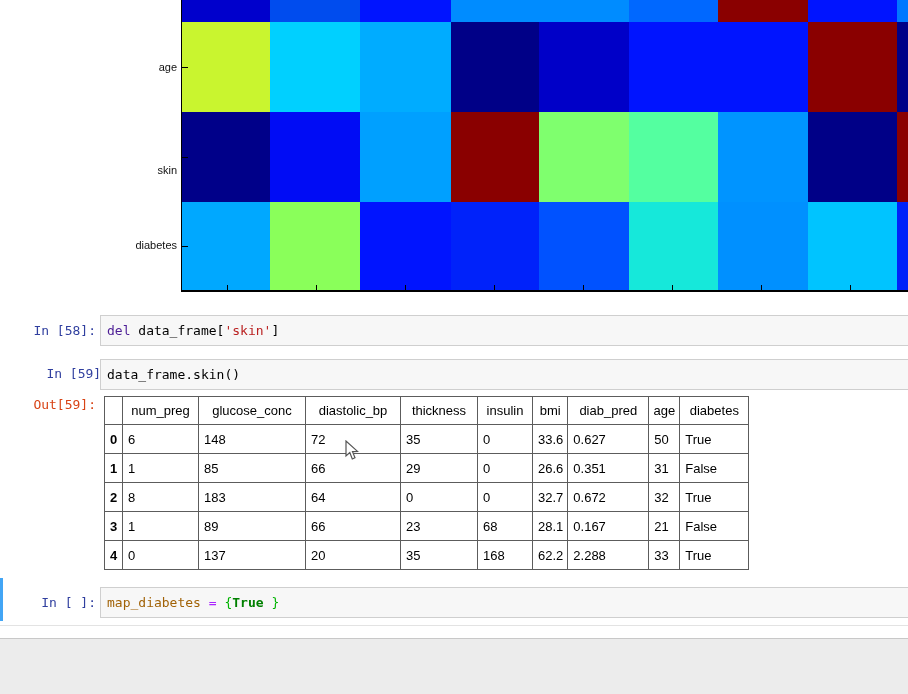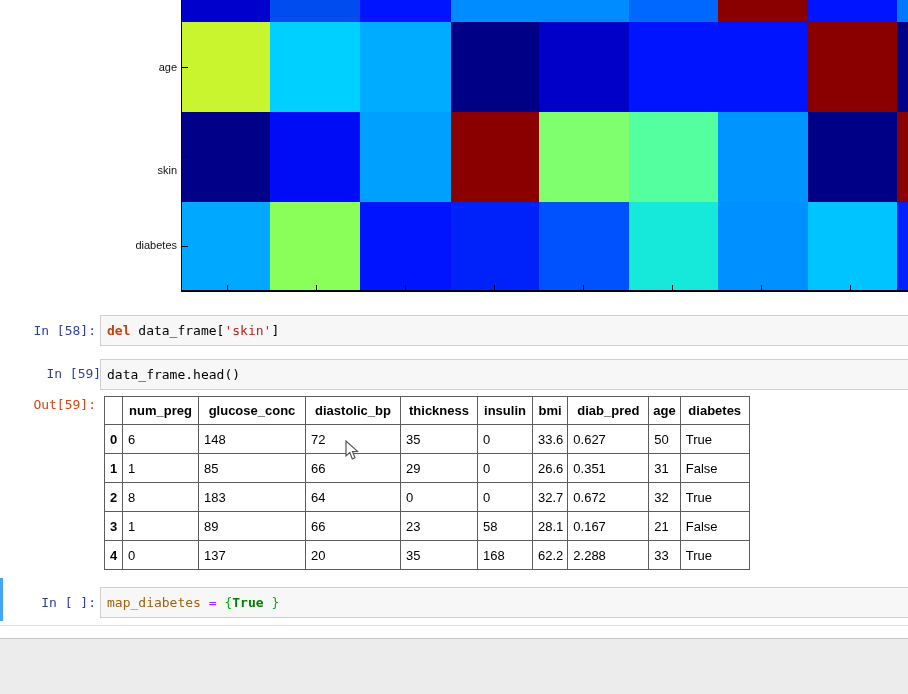--- a/index.html
+++ b/index.html
@@ -16,21 +16,21 @@
           font-family:"DejaVu Sans Mono",monospace;font-size:13px;height:16px;line-height:16px;}
   .input-area{position:absolute;left:100px;width:812px;height:29px;background:#f7f7f7;
           border:1px solid #cfcfcf;}
   .code-line{padding:7px 0 0 6px;font-family:"DejaVu Sans Mono",monospace;font-size:13px;
           line-height:16px;white-space:pre;color:#000;}
   
   #df-table{position:absolute;left:104px;top:396px;border-collapse:collapse;
           font-size:13px;color:#000;}
   #df-table th,#df-table td{border:1px solid #5c5c5c;box-sizing:border-box;
           padding:0 4px;height:29px;}
-  #df-table thead th{height:28px;font-weight:bold;text-align:center;}
+  #df-table thead th{height:28px;font-weight:normal;text-align:center;}
   #df-table td{text-align:left;padding-left:5px;}
   #df-table td.idx{font-weight:bold;text-align:center;padding:0;}
   
   #selected-bar{position:absolute;left:0;top:578px;width:3px;height:43px;}
   #divider{position:absolute;left:0;top:625px;width:908px;height:1px;background:#e3e3e3;}
   #footer{position:absolute;left:0;top:638px;width:908px;height:56px;background:#ececec;
           border-top:1px solid #c8c8c8;}
   #cursor{position:absolute;left:345px;top:440px;}
 </style>
 </head>
@@ -92,26 +92,26 @@
       <div class="tick" style="left: 672px; top: 285px; width: 1px; height: 6px; background: rgb(0, 0, 0);"></div>
       <div class="tick" style="left: 761px; top: 285px; width: 1px; height: 6px; background: rgb(0, 0, 0);"></div>
       <div class="tick" style="left: 850px; top: 285px; width: 1px; height: 6px; background: rgb(0, 0, 0);"></div>
     </div>
   <div class="ylabel" style="top:61px;">age</div>
   <div class="ylabel" style="top:164px;">skin</div>
   <div class="ylabel" style="top:239px;">diabetes</div>
 
   <div class="prompt prompt-in" style="top: 323px; color: rgb(48, 63, 159);">In [58]:</div>
   <div class="input-area" style="top:315px;">
-    <div class="code-line"><span style="color: #c2410c; font-weight: bold;">del</span><span style="color: rgb(0, 0, 0);"> data_frame[</span><span style="color: rgb(186, 33, 33);">'skin'</span><span style="color: rgb(0, 0, 0);">]</span></div>
+    <div class="code-line"><span style="color: #4c1d95; font-weight: normal;">del</span><span style="color: rgb(0, 0, 0);"> data_frame[</span><span style="color: rgb(186, 33, 33);">'skin'</span><span style="color: rgb(0, 0, 0);">]</span></div>
   </div>
 
   <div class="prompt prompt-in" style="top: 366px; color: rgb(48, 63, 159); margin-left: 13px;">In [59]:</div>
   <div class="input-area" style="top:359px;">
-    <div class="code-line"><span style="color: rgb(0, 0, 0);">data_frame.head()</span></div>
+    <div class="code-line"><span style="color: rgb(0, 0, 0);">data_frame.skin()</span></div>
   </div>
 
   <div class="prompt prompt-out" style="top: 397px; color: rgb(216, 67, 21);">Out[59]:</div>
   <table id="df-table">
     <thead>
         <tr>
           <th style="width: 18px;"></th>
           <th style="width: 76px;">num_preg</th>
           <th style="width: 107px;">glucose_conc</th>
           <th style="width: 95px;">diastolic_bp</th>
@@ -159,21 +159,21 @@
           <td>0.672</td>
           <td>32</td>
           <td>True</td>
         </tr>
         <tr>
           <td class="idx">3</td>
           <td>1</td>
           <td>89</td>
           <td>66</td>
           <td>23</td>
-          <td>58</td>
+          <td>68</td>
           <td>28.1</td>
           <td>0.167</td>
           <td>21</td>
           <td>False</td>
         </tr>
         <tr>
           <td class="idx">4</td>
           <td>0</td>
           <td>137</td>
           <td>20</td>

